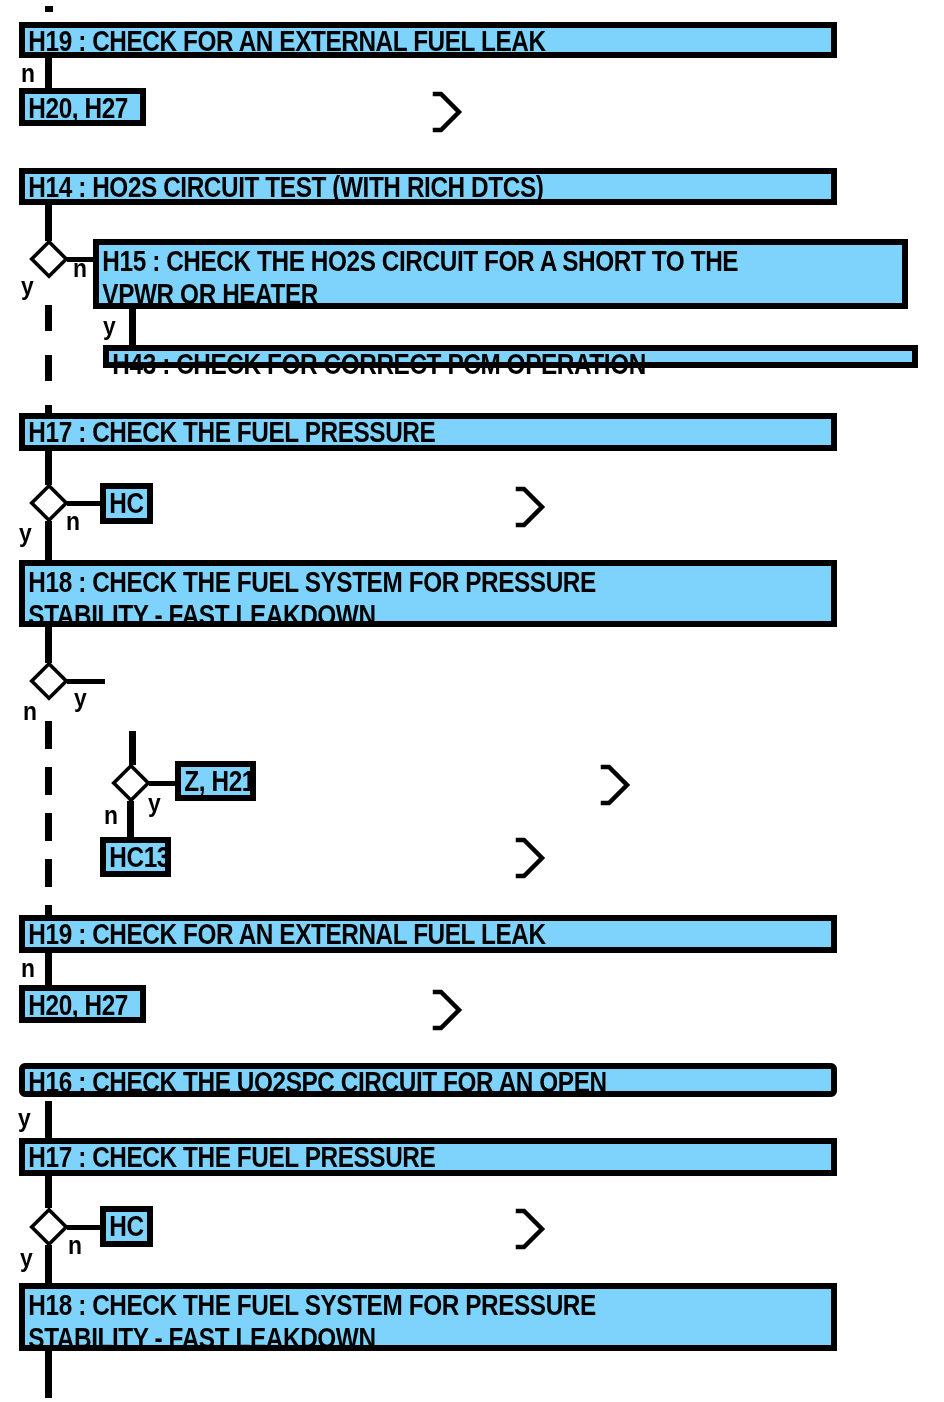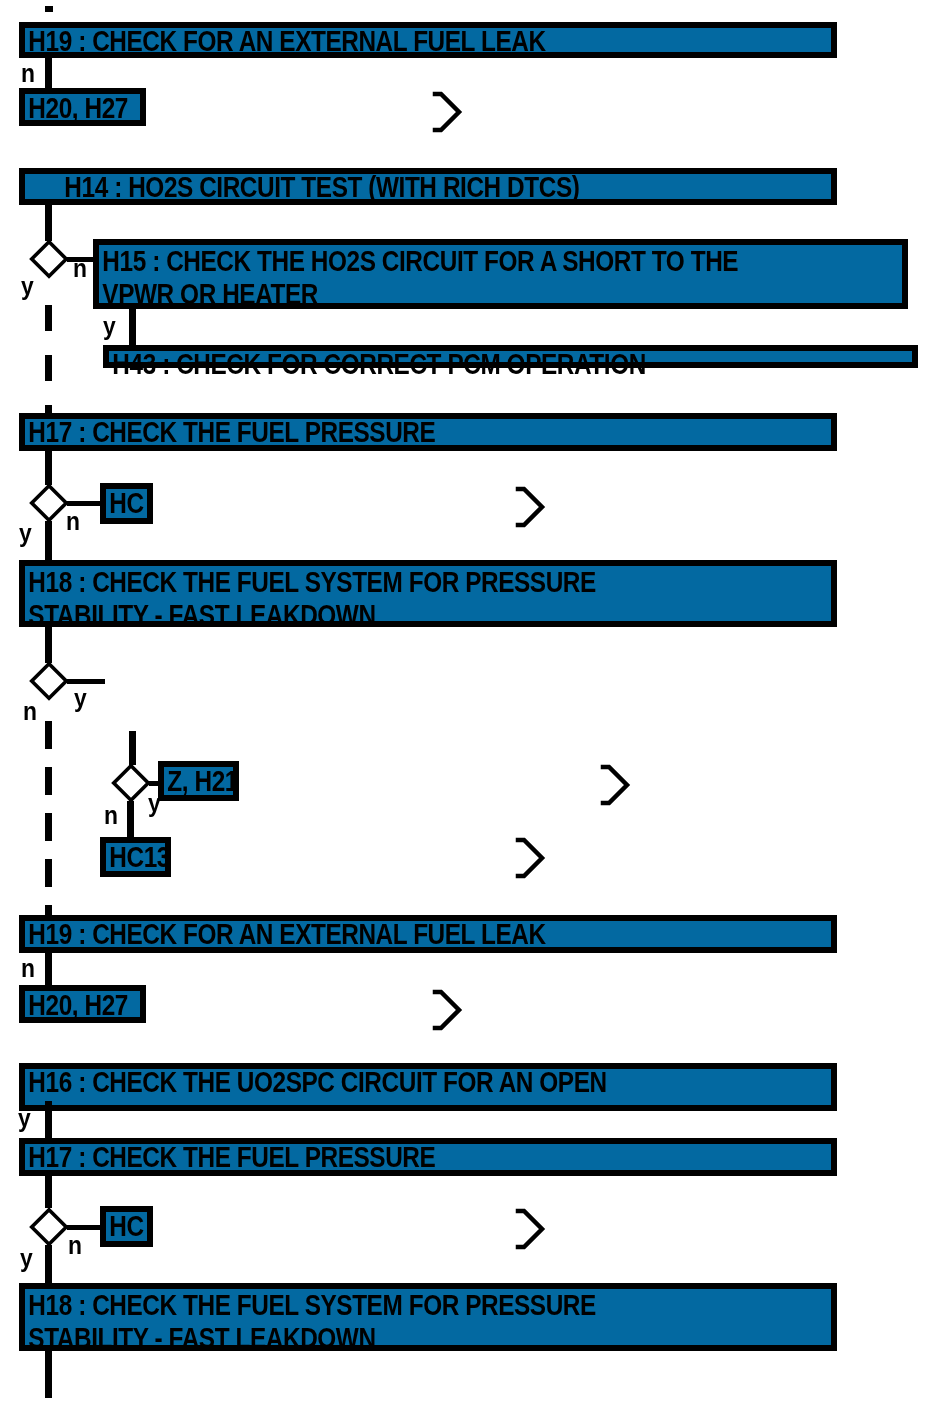--- a/index.html
+++ b/index.html
@@ -1,21 +1,21 @@
 <!DOCTYPE html>
 <html><head>
 <meta charset="utf-8">
 <style>
   html,body{margin:0;padding:0;background:#ffffff;}
   #canvas{
     position:relative;width:944px;height:1402px;background:#ffffff;
     font-family:"Liberation Sans",sans-serif;color:#000;overflow:hidden;
   }
   .box{
-    position:absolute;box-sizing:border-box;border:6px solid #000;background:#0369a1;
+    position:absolute;box-sizing:border-box;border:6px solid #000;background:#7dd3fc;
   }
   .txt{
     font-weight:bold;font-size:29px;line-height:26px;white-space:nowrap;
     transform:scaleX(0.84);transform-origin:0 0;padding-left:4px;letter-spacing:-0.5px;
   }
   .txt2{
     font-weight:bold;font-size:29px;line-height:33px;white-space:nowrap;
     transform:scaleX(0.84);transform-origin:0 0;padding-left:4px;letter-spacing:-0.5px;
   }
   .small .txt{line-height:28px;}
@@ -44,21 +44,21 @@
   <div class="vline" style="left:45px;top:58px;height:31px;"></div>
   <div class="box small" style="left:19px;top:88px;width:127px;height:38px;">
     <div class="txt">H20, H27</div>
   </div>
   <div class="shape" style="left:431px;top:89px;">
     <svg width="32" height="46" viewBox="0 0 32 46">
         <polyline points="4,5 10,5 28,23 10,41 4,41" fill="none" stroke="#000" stroke-width="4.5" stroke-linecap="square"></polyline>
       </svg>
   </div>
 
-  <div class="box" style="left:19px;top:168px;width:818px;height:37px;padding-left:36px;">
+  <div class="box" style="left:19px;top:168px;width:818px;height:37px;">
     <div class="txt">H14 : HO2S CIRCUIT TEST (WITH RICH DTCS)</div>
   </div>
   <div class="vline" style="left:45px;top:205px;height:36px;"></div>
 
   <div class="shape" style="left:29px;top:239px;">
     <svg width="40" height="40" viewBox="0 0 44 44">
         <polygon points="22,3 41,22 22,41 3,22" fill="#fff" stroke="#000" stroke-width="4"></polygon>
       </svg>
   </div>
   <div class="lab" style="left:21px;top:274px;">y</div>
@@ -119,21 +119,21 @@
   <div class="vline" style="left:129px;top:731px;height:34px;"></div>
 
   <div class="shape" style="left:111px;top:763px;">
     <svg width="40" height="40" viewBox="0 0 44 44">
         <polygon points="22,3 41,22 22,41 3,22" fill="#fff" stroke="#000" stroke-width="4"></polygon>
       </svg>
   </div>
   <div class="lab" style="left:104px;top:803px;">n</div>
   <div class="lab" style="left:148px;top:791px;">y</div>
   <div class="hline" style="left:149px;top:781px;width:28px;"></div>
-  <div class="box small" style="left:158px;top:761px;width:81px;height:40px;">
+  <div class="box small" style="left:175px;top:761px;width:81px;height:40px;">
     <div class="txt">Z, H21</div>
   </div>
   <div class="shape" style="left:599px;top:762px;">
     <svg width="32" height="46" viewBox="0 0 32 46">
         <polyline points="4,5 10,5 28,23 10,41 4,41" fill="none" stroke="#000" stroke-width="4.5" stroke-linecap="square"></polyline>
       </svg>
   </div>
   <div class="vline" style="left:127px;top:801px;height:37px;"></div>
 
   <div class="box small" style="left:100px;top:837px;width:71px;height:40px;">
@@ -154,21 +154,21 @@
   <div class="vline" style="left:45px;top:953px;height:33px;"></div>
   <div class="box small" style="left:19px;top:985px;width:127px;height:38px;">
     <div class="txt">H20, H27</div>
   </div>
   <div class="shape" style="left:431px;top:987px;">
     <svg width="32" height="46" viewBox="0 0 32 46">
         <polyline points="4,5 10,5 28,23 10,41 4,41" fill="none" stroke="#000" stroke-width="4.5" stroke-linecap="square"></polyline>
       </svg>
   </div>
 
-  <div class="box" style="left:19px;top:1063px;width:818px;height:48px;">
+  <div class="box" style="left:19px;top:1063px;width:818px;height:34px;border-radius:6px;">
     <div class="txt">H16 : CHECK THE UO2SPC CIRCUIT FOR AN OPEN</div>
   </div>
   <div class="lab" style="left:18px;top:1106px;">y</div>
   <div class="vline" style="left:45px;top:1101px;height:37px;"></div>
 
   <div class="box" style="left:19px;top:1138px;width:818px;height:38px;">
     <div class="txt">H17 : CHECK THE FUEL PRESSURE</div>
   </div>
   <div class="vline" style="left:45px;top:1176px;height:32px;"></div>
 

